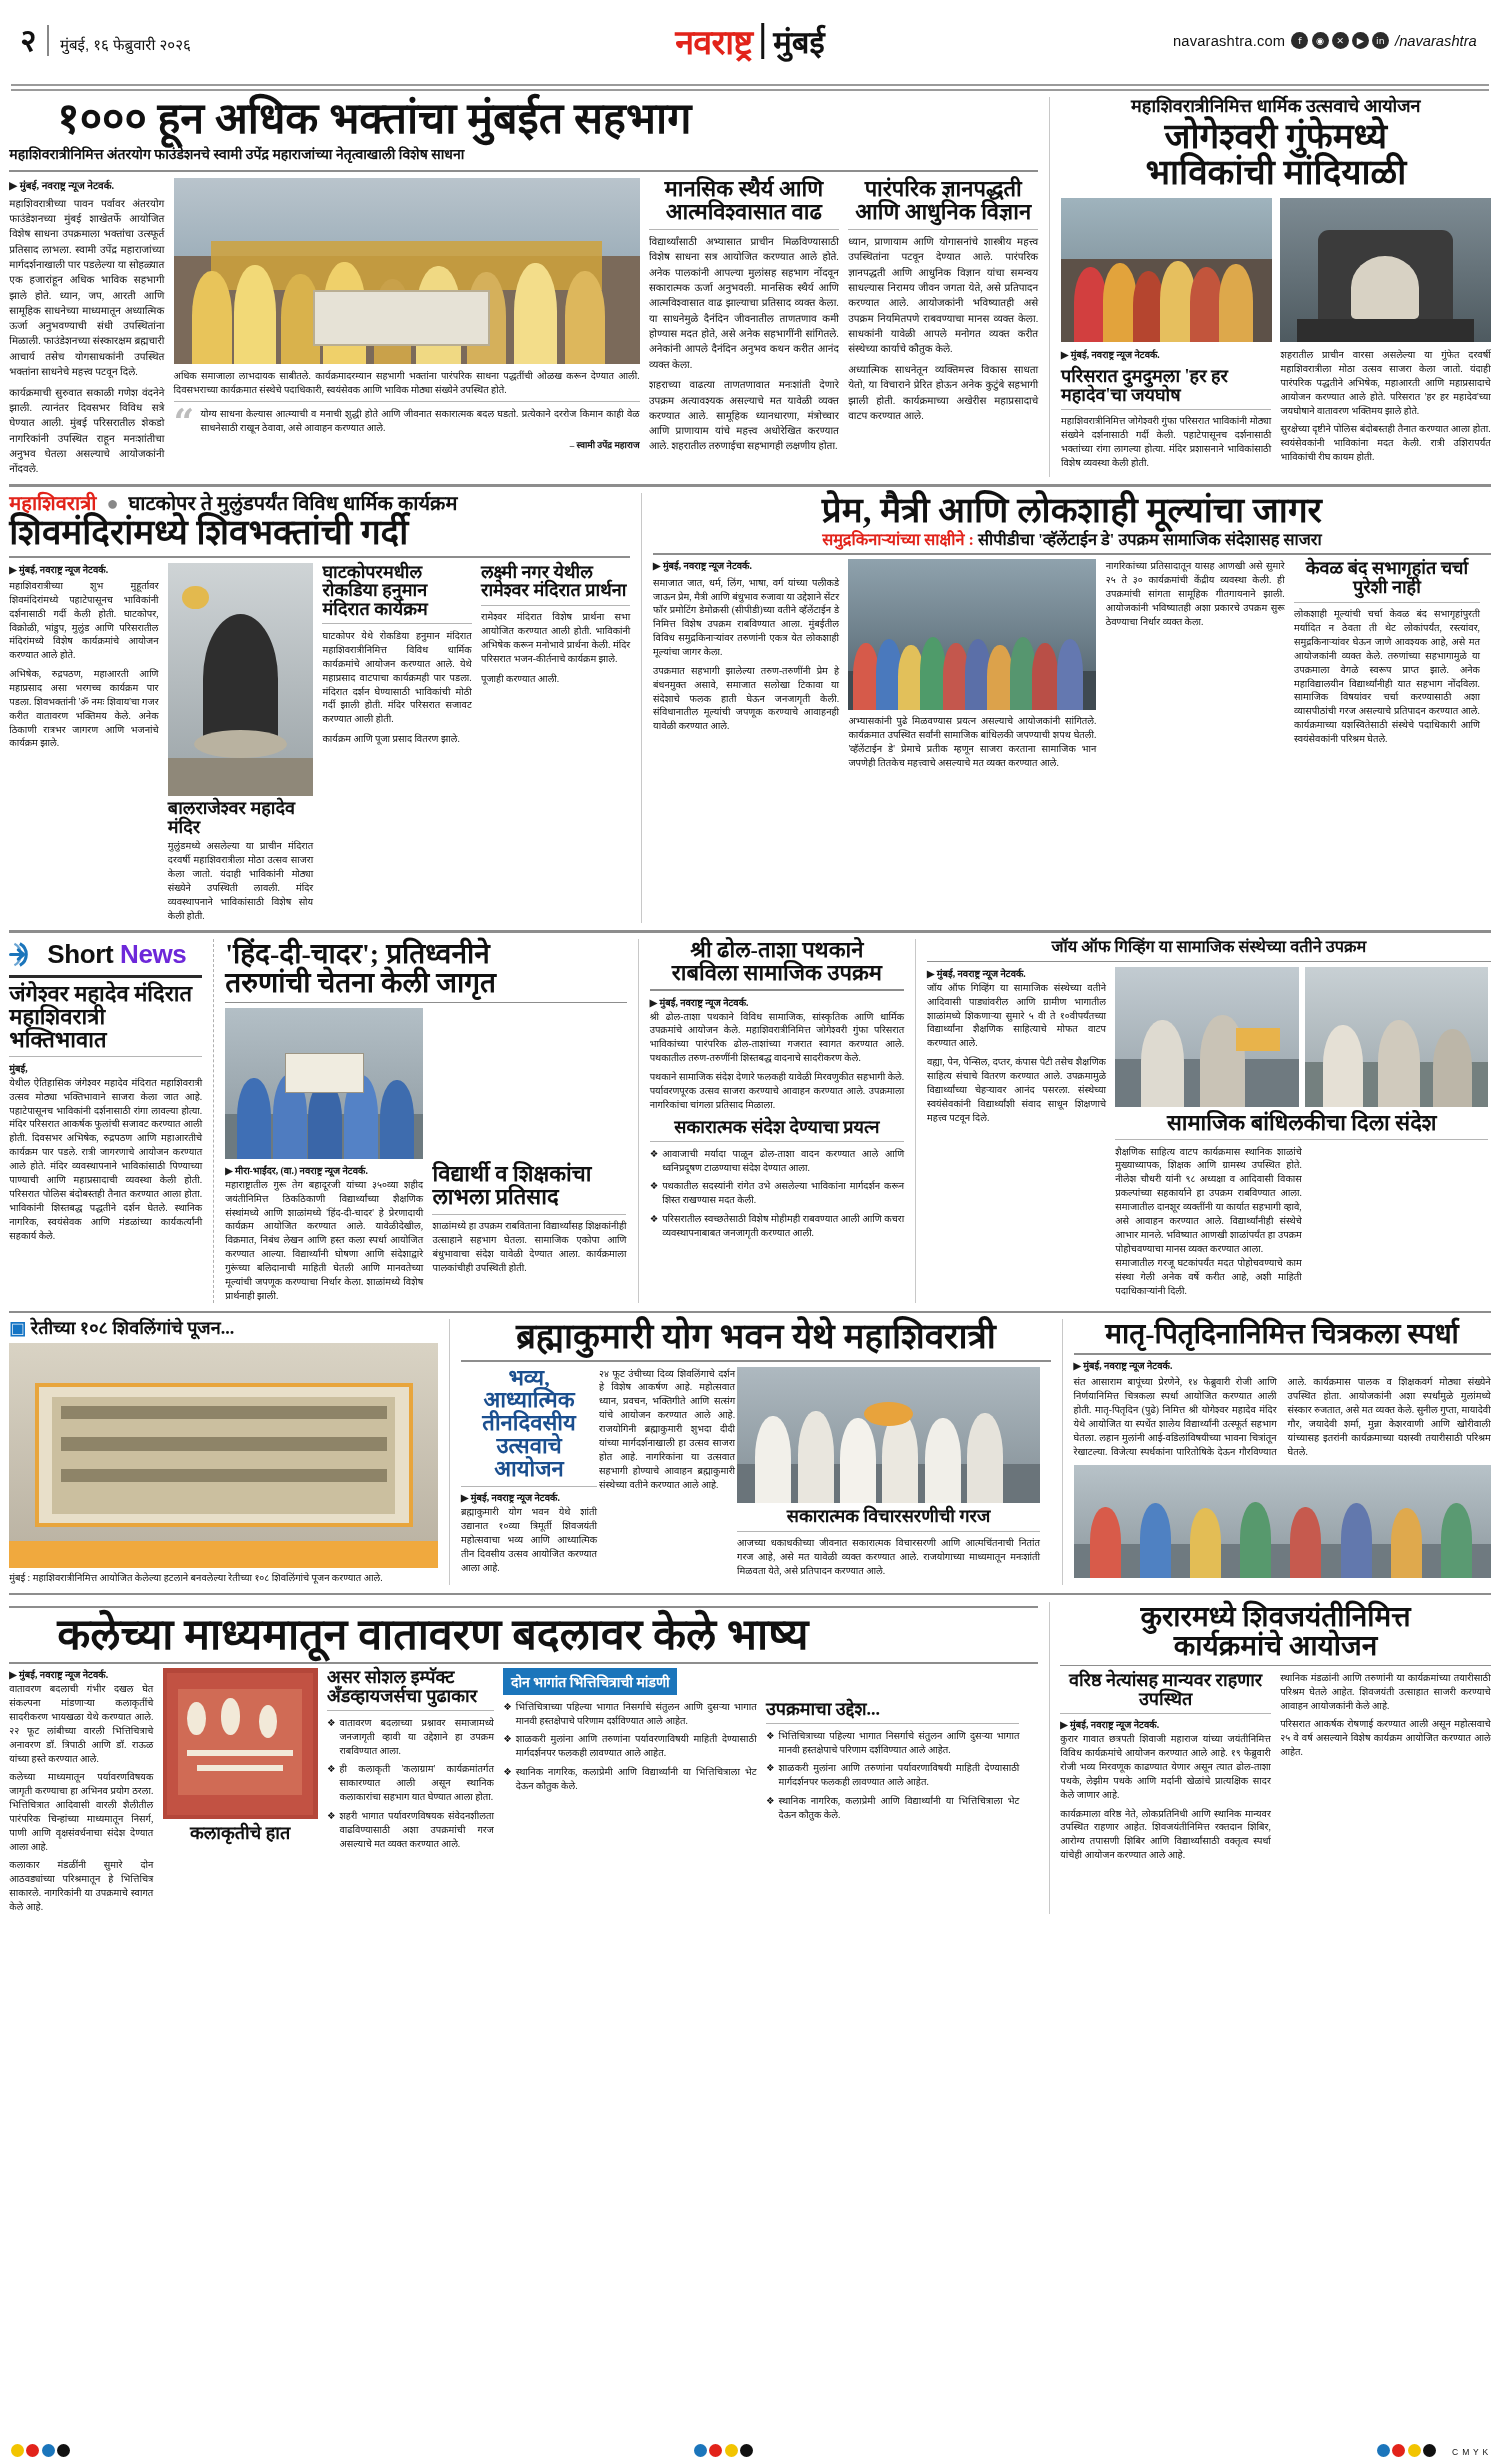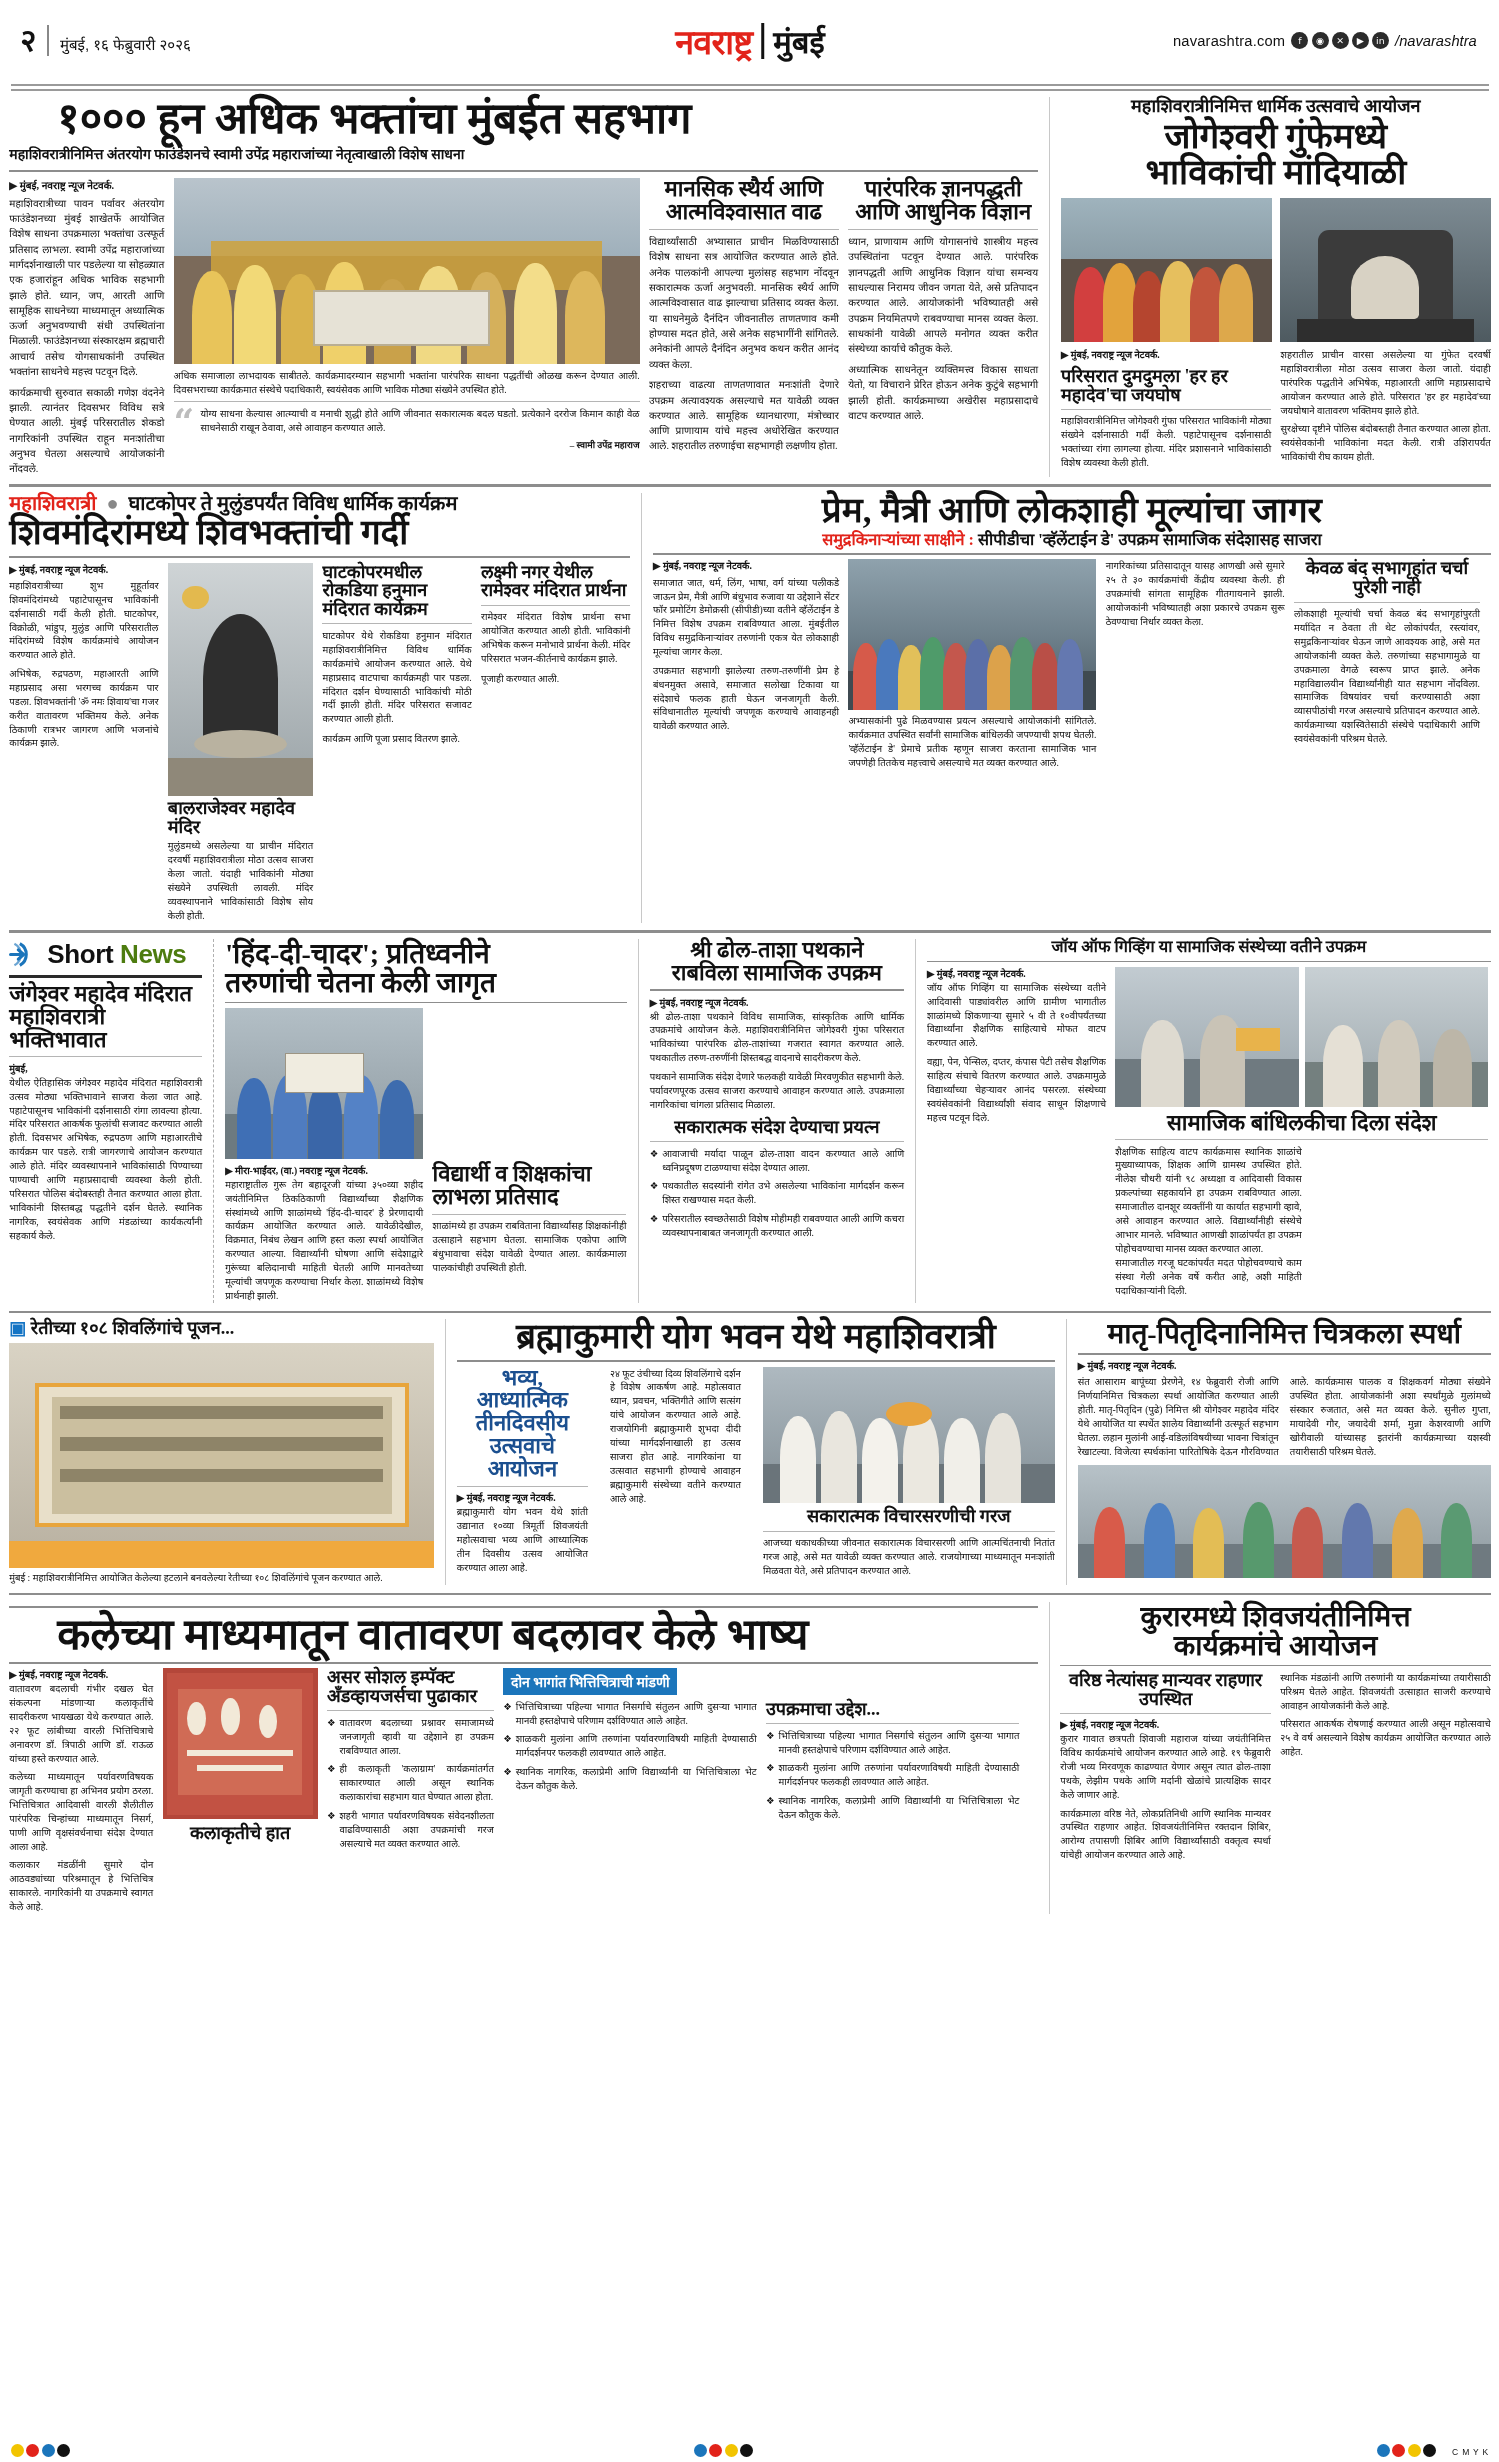--- a/index.html
+++ b/index.html
@@ -64,21 +64,21 @@
   .badge-blue {
      background:#1b75bb; color:#fff; font-weight:700; font-size:19.4px;
      padding:6.2px 17px 7.8px 12.4px; display:inline-block;
      clip-path: polygon(0 0, 100% 0, 88% 100%, 0 100%);
   }
   .tag-red { color:#e2231a; font-weight:700; }
 
   .shortnews-hd { display:flex; align-items:center; gap:7px; }
   .sn-icon { width:31px; height:31px; position:relative; }
   .sn-text { font-size:26px; font-weight:700; font-family:"Liberation Sans",sans-serif; letter-spacing:-0.4px;}
-  .sn-text .g { color:#4d7c0f; }
+  .sn-text .g { color:#6d28d9; }
 
   .quote-box { display:flex; gap:6.2px; }
   .qmark { font-size:36px; color:#bdbdbd; line-height:0.8; font-family:"DejaVu Serif",serif; font-weight:700;}
   .quote-attr { font-size:9px; font-weight:700; text-align:right; margin-top:3.1px; }
   .box-blue-hd { background:#1b75bb; color:#fff; font-weight:700; font-size:14px; padding:3.9px 7.8px; }
   .li { font-size:9.6px; line-height:1.45; margin-bottom:4.7px; display:flex; gap:3.9px; text-align:justify;}
   .li .dot { flex:0 0 auto; }
 
   
   .cmyk-row { position:absolute; bottom:4.7px; left:0; width:100%; display:flex; justify-content:space-between;
@@ -482,21 +482,21 @@
         </div>
       </div>
       <div class="body sm" style="margin-top:3.9px;">मुंबई : महाशिवरात्रीनिमित्त आयोजित केलेल्या हटलाने बनवलेल्या रेतीच्या १०८ शिवलिंगांचे पूजन करण्यात आले.</div>
     </div>
 
     <div class="vdiv"></div>
 
     <div style="width:598px;">
       <div class="hl h-xl" style="text-align:center;">ब्रह्माकुमारी योग भवन येथे महाशिवरात्री</div>
       <div class="rule-thin" style="background:#8d8d8d;height:1.6px;"></div>
-      <div class="cols" style="gap:22px;">
+      <div class="cols" style="gap:2px;">
         <div style="width:136px;">
           <div class="hl h-md" style="text-align:center;color:#1b4f8f;">भव्य, आध्यात्मिक तीनदिवसीय उत्सवाचे आयोजन</div>
           <div class="rule-thin"></div>
           <div class="body sm">
             <span class="arrow-r">▶</span> <b>मुंबई, नवराष्ट्र न्यूज नेटवर्क.</b>
           </div>
           <div class="body sm">ब्रह्माकुमारी योग भवन येथे शांती उद्यानात १०व्या त्रिमूर्ती शिवजयंती महोत्सवाचा भव्य आणि आध्यात्मिक तीन दिवसीय उत्सव आयोजित करण्यात आला आहे.</div>
         </div>
         <div style="width:136px;" class="body sm">२४ फूट उंचीच्या दिव्य शिवलिंगाचे दर्शन हे विशेष आकर्षण आहे. महोत्सवात ध्यान, प्रवचन, भक्तिगीते आणि सत्संग यांचे आयोजन करण्यात आले आहे. राजयोगिनी ब्रह्माकुमारी शुभदा दीदी यांच्या मार्गदर्शनाखाली हा उत्सव साजरा होत आहे. नागरिकांना या उत्सवात सहभागी होण्याचे आवाहन ब्रह्माकुमारी संस्थेच्या वतीने करण्यात आले आहे.</div>
         <div style="width:303px;">

